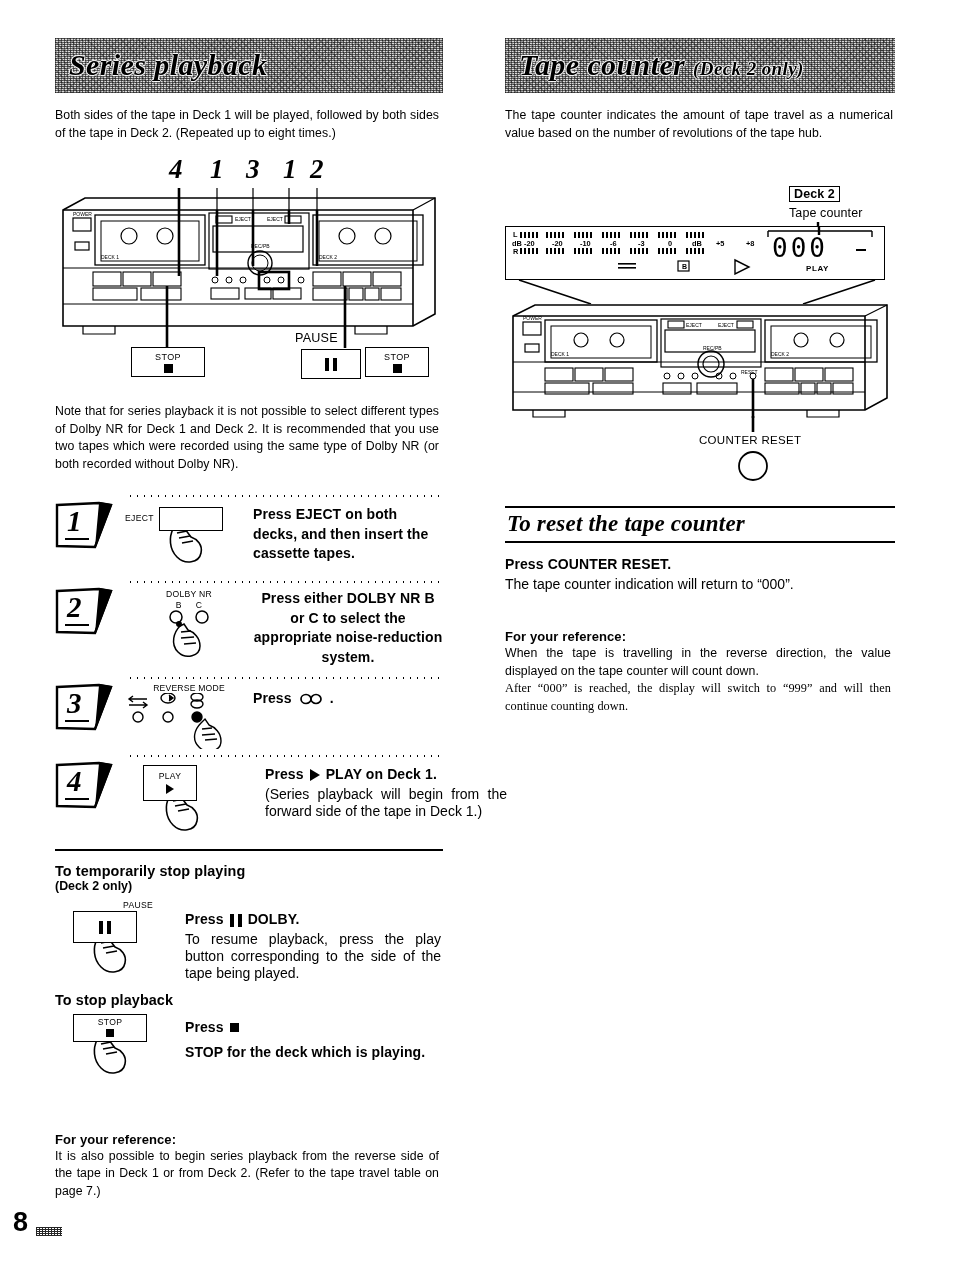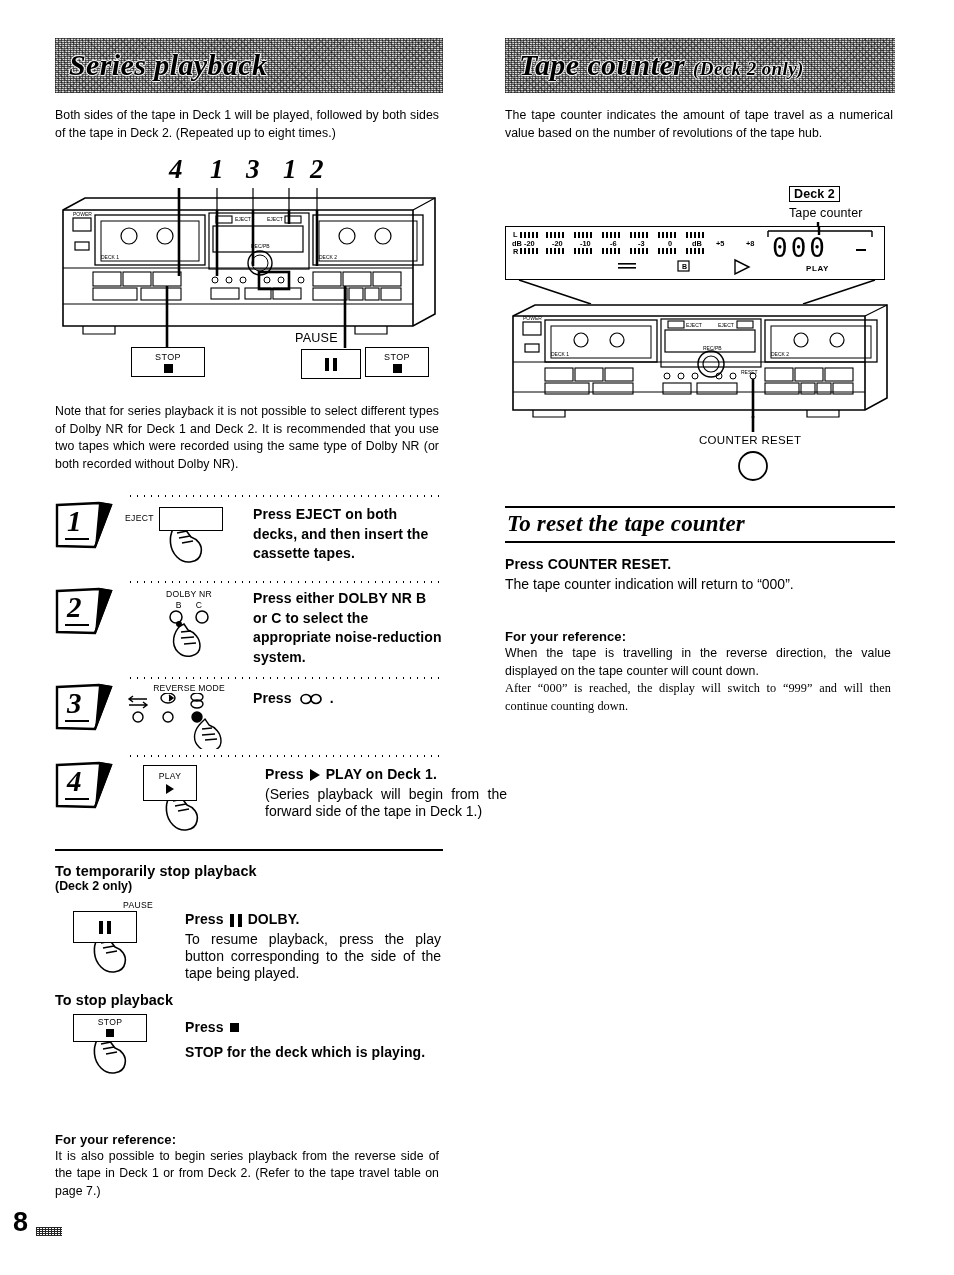--- a/index.html
+++ b/index.html
@@ -316,21 +316,21 @@
           <svg width="70" height="52" viewBox="0 0 70 52" style="margin:0 auto;display:block;">
             <g class="ln" stroke="#000" stroke-width="1.5" fill="#fff">
               <circle cx="22" cy="7" r="6"></circle>
               <circle cx="48" cy="7" r="6"></circle>
               <path d="M26 16 C20 22 16 34 24 42 C32 50 46 46 46 36 C46 28 40 22 34 20 L30 14 Z"></path>
               <path d="M27 22 L37 21 M27 28 L40 27 M30 34 L42 33"></path>
               <circle cx="25" cy="14" r="2.2" fill="#000"></circle>
             </g>
           </svg>
         </div>
-        <div class="txt" style="padding-top:2px;">
+        <div class="txt" style="padding-top:2px;text-align:center;">
           <div class="lead">Press either DOLBY NR B or C to select the appropriate noise-reduction system.</div>
         </div>
       </div>
     </div>
 
     <div style="margin-top:10px;">
       <div style="margin-left:72px;">
           <div class="dotrule"></div>
         </div>
       <div class="step" style="margin-top:4px;">
@@ -414,21 +414,21 @@
             <span>PLAY on Deck 1.</span>
           </div>
           <div class="sub-t" style="margin-top:1px;width:242px;text-align:justify;">(Series playback will begin from the forward side of the tape in Deck 1.)</div>
         </div>
       </div>
     </div>
 
     <div class="rule" style="margin-top:14px;"></div>
 
     <div style="margin-top:12px;">
-      <div class="h-sub">To temporarily stop playback</div>
+      <div class="h-sub">To temporarily stop playing</div>
       <div class="h-sub2">(Deck 2 only)</div>
       <div class="step" style="margin-top:7px;">
         <div class="ctrl" style="width:132px;padding-left:10px;">
           <div class="keylab" style="margin-bottom:1px;padding-left:14px;">PAUSE</div>
           <div class="key" style="width:62px;height:30px;margin-left:8px;">
             <span class="pausebars"></span>
           </div>
           <svg width="70" height="40" viewBox="0 0 70 40" style="margin:-8px 0 0 26px;">
             <g class="ln" stroke="#000" stroke-width="1.6" fill="#fff">
               <path d="M6 4 C2 12 2 24 10 32 C18 40 32 38 34 28 C36 20 30 14 24 12 L18 4 Z"></path>

